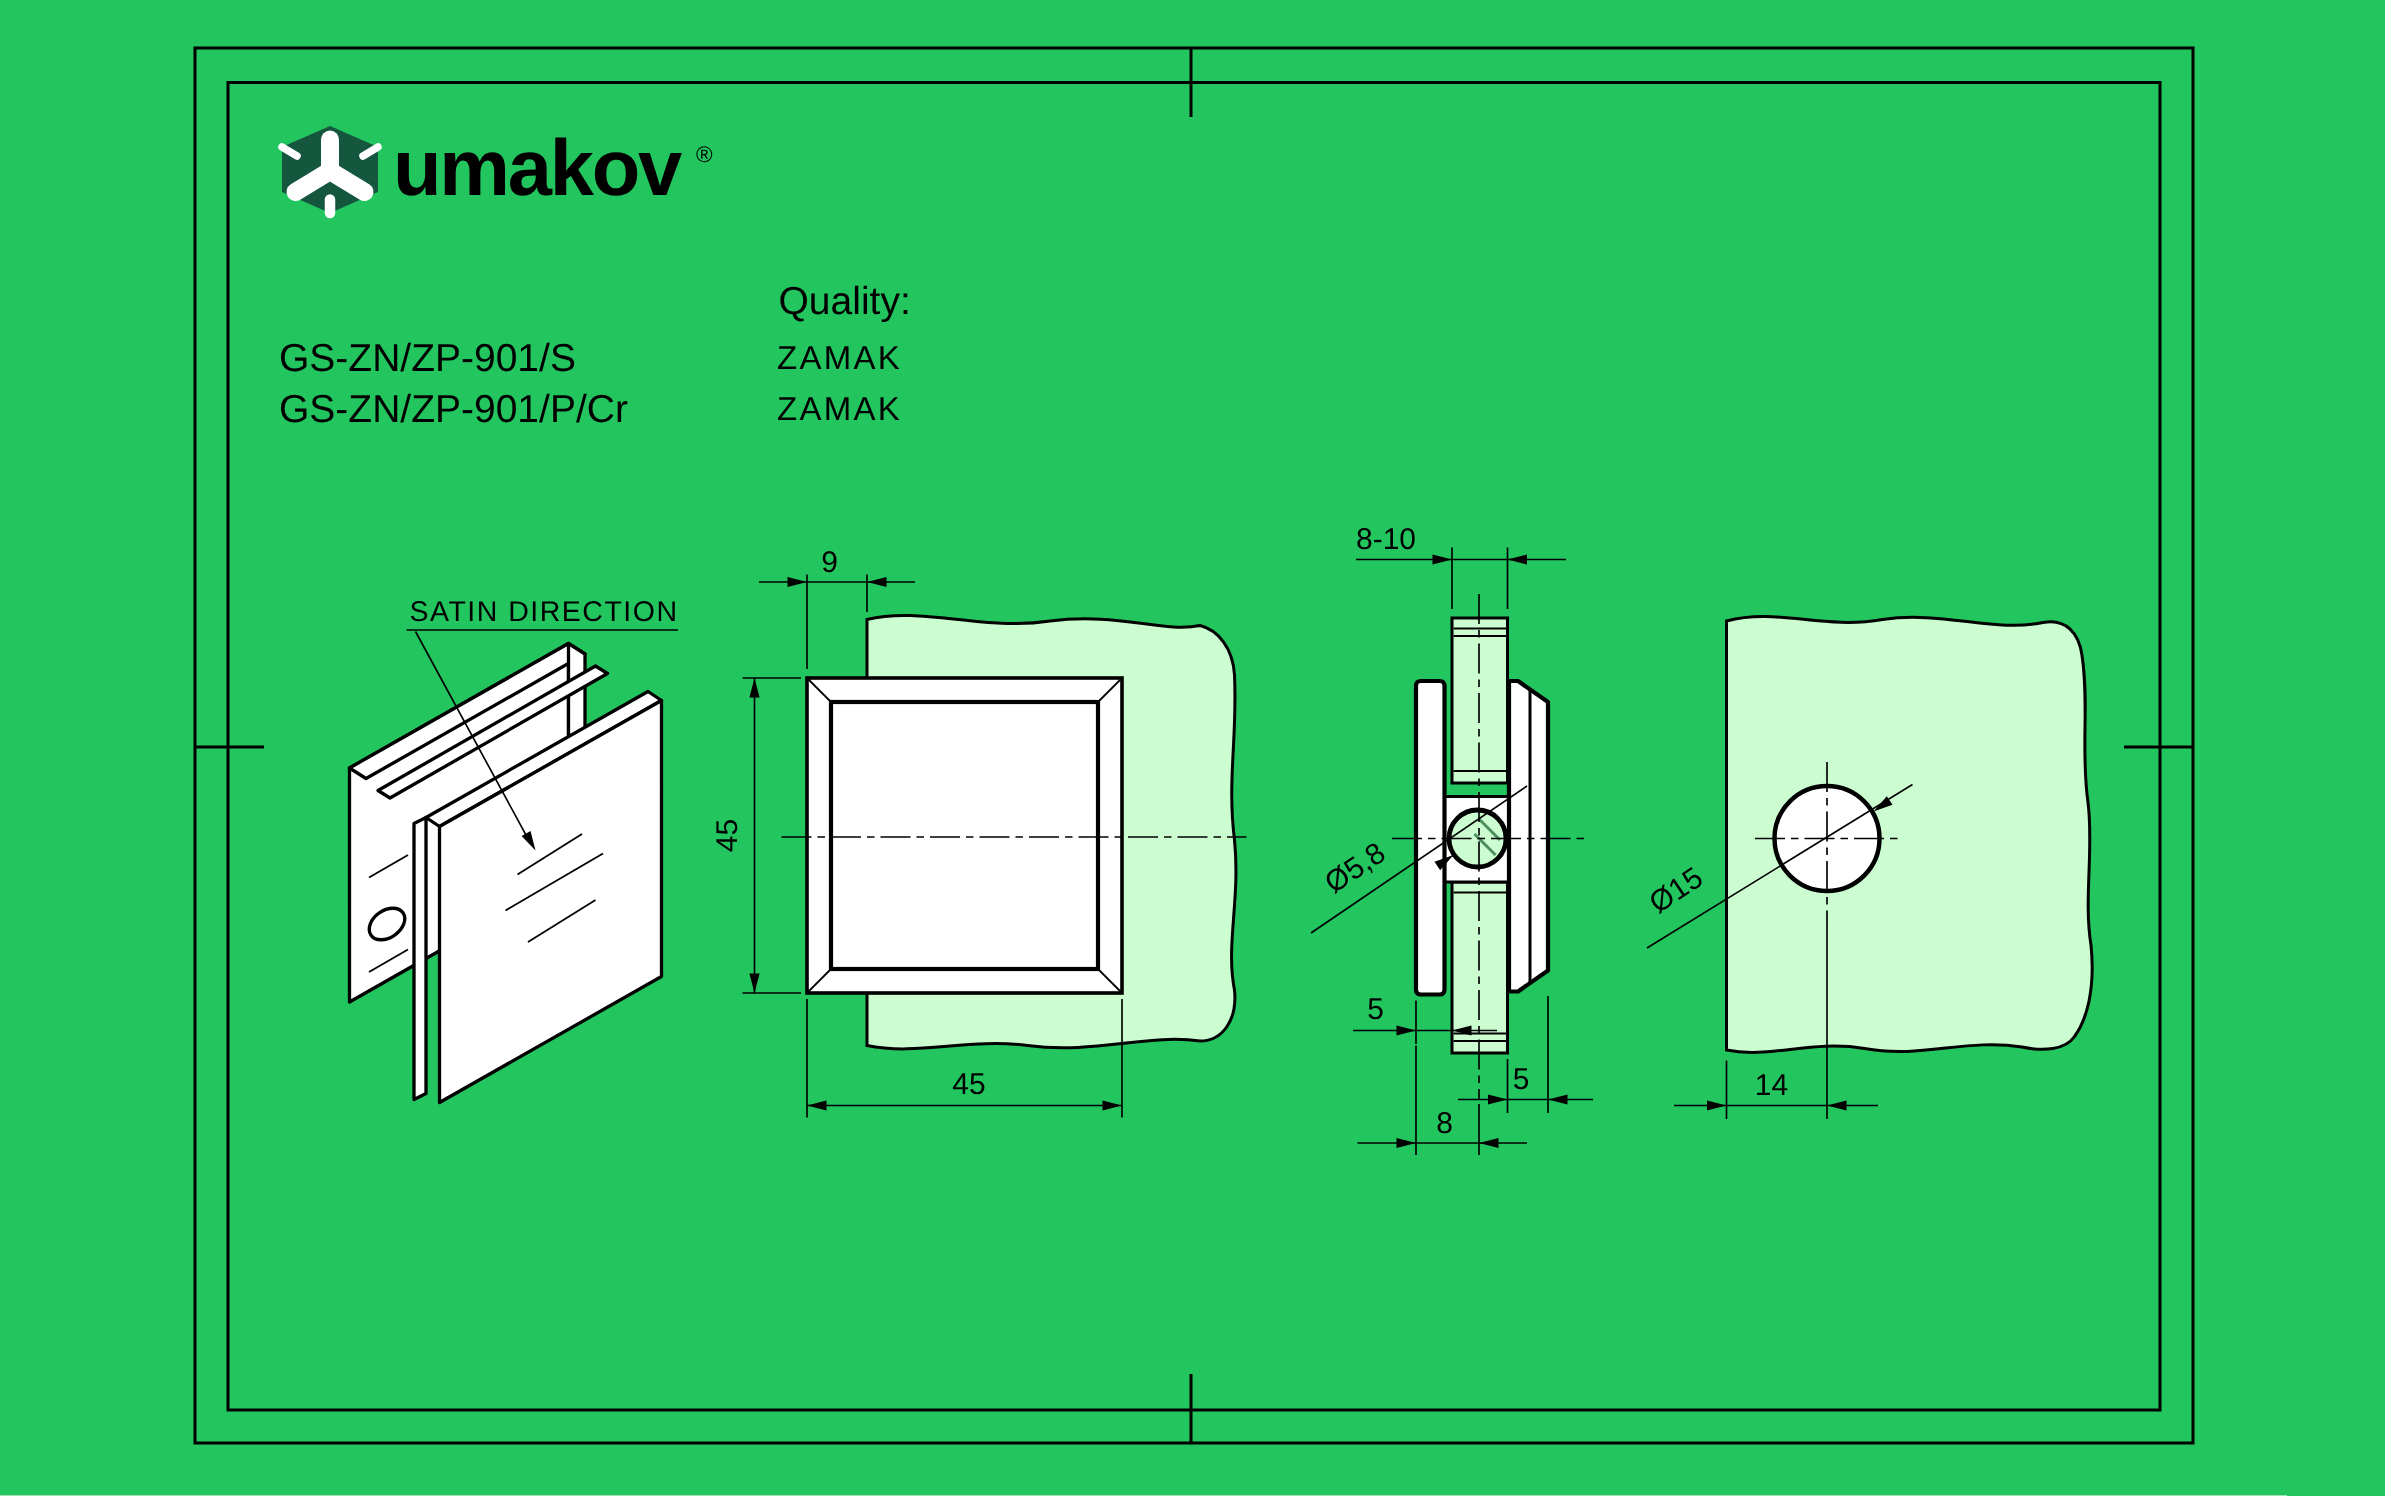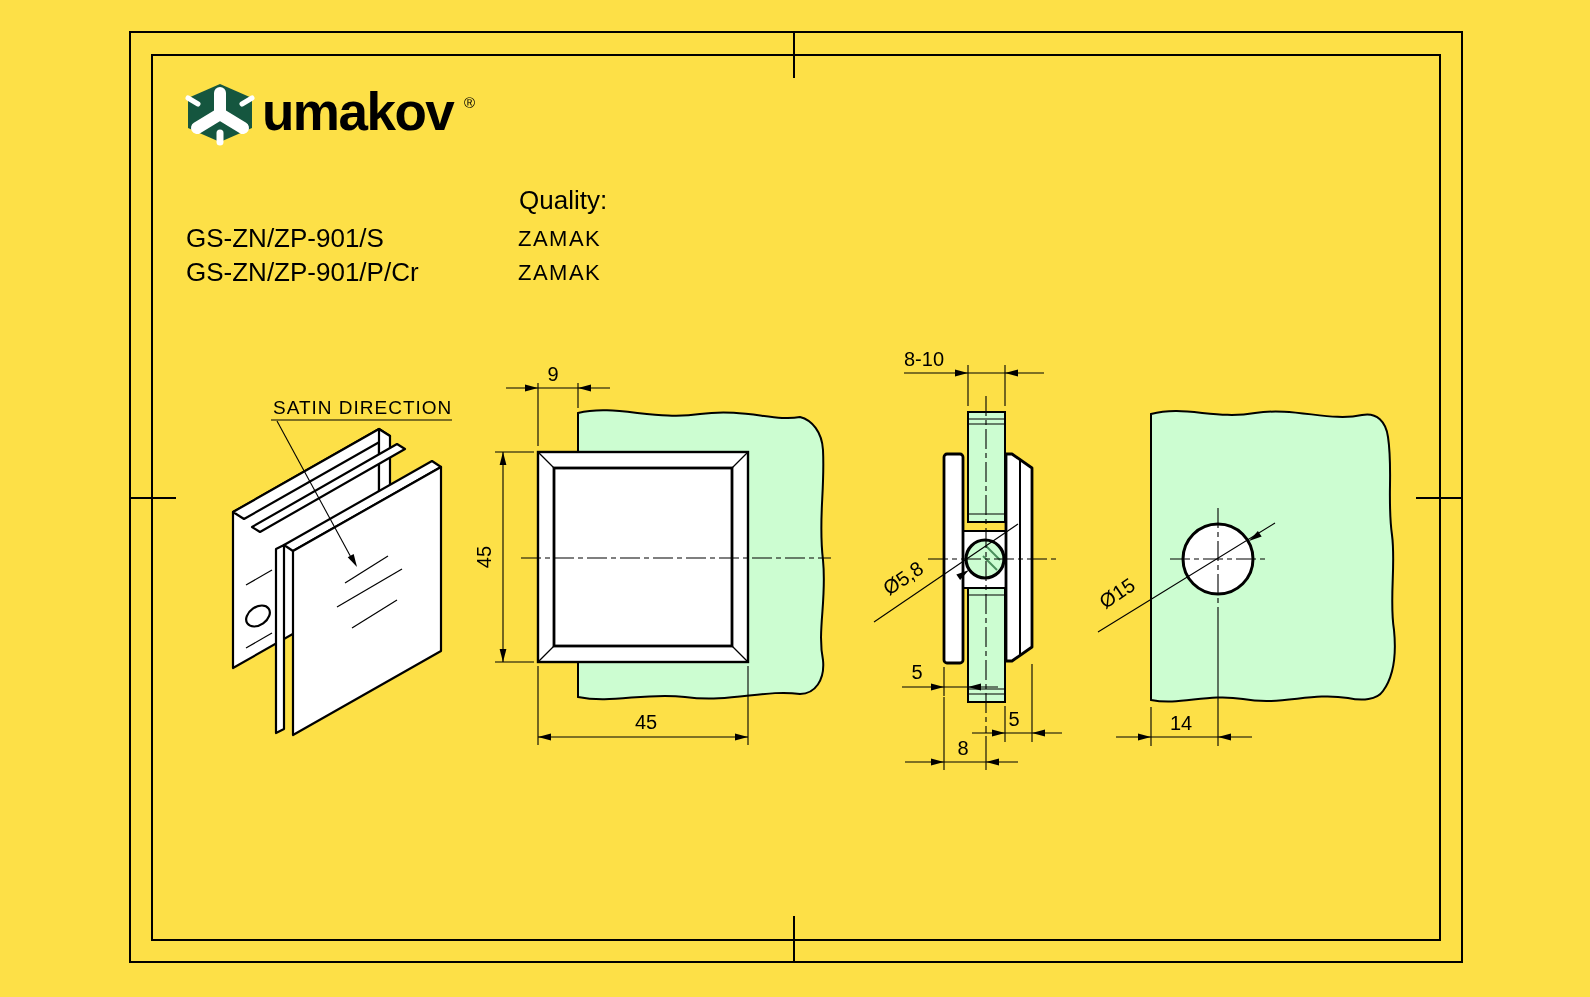--- a/index.html
+++ b/index.html
@@ -1,16 +1,16 @@
 <!DOCTYPE html>
 <html><head>
 <meta charset="utf-8">
 <style>
   html,body{margin:0;padding:0;background:#fff;}
-  .page{position:relative;width:1590px;height:997px;background:#fde047;overflow:hidden;}
+  .page{position:relative;width:1590px;height:997px;background:#22c55e;overflow:hidden;}
   svg{display:block;}
   .t{font-family:"Liberation Sans",sans-serif;fill:#000;}
   .dim{font-size:20px;}
   .ln{stroke:#000;fill:none;stroke-width:1.1;}
   .ln2{stroke:#000;fill:none;stroke-width:2;}
   .body3{stroke:#000;fill:#fff;stroke-width:2.8;stroke-linejoin:round;}
   .iso{stroke:#000;fill:#fff;stroke-width:2.2;stroke-linejoin:round;}
   .cl{stroke:#000;fill:none;stroke-width:1.1;stroke-dasharray:20 4 5 4;}
   .glass{stroke:#000;stroke-width:2;}
   .thin{stroke:#000;stroke-width:1.2;fill:none;}

